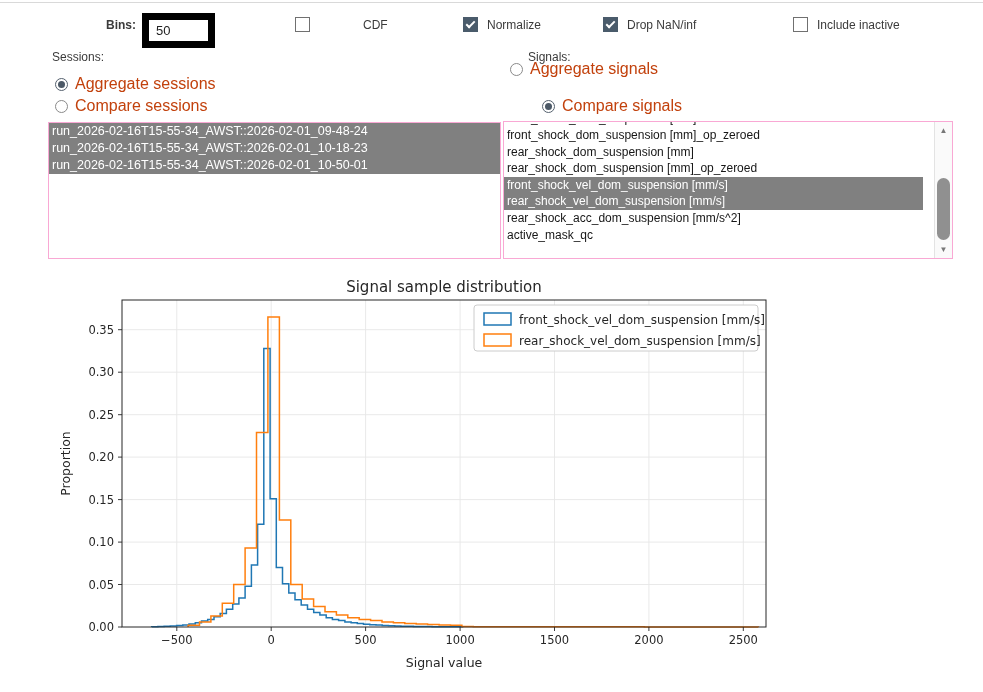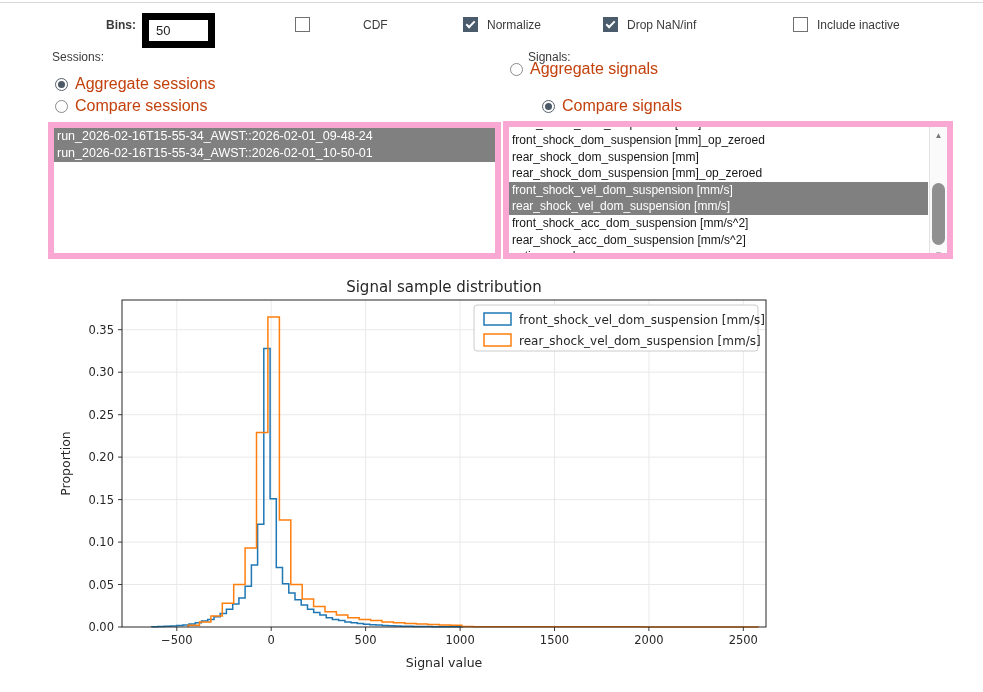--- a/index.html
+++ b/index.html
@@ -13,21 +13,21 @@
   .cbbox{width:13px;height:13px;border:1px solid #707070;background:#fff;position:relative;flex:0 0 auto;}
   .cbbox.on{background:#4a5b6b;border-color:#4a5b6b;}
   .cbbox.on::after{content:"";position:absolute;left:2px;top:3px;width:7px;height:3px;
                    border-left:2px solid #fff;border-bottom:2px solid #fff;transform:rotate(-45deg);}
   .cbg span.t{margin-left:9px;font-size:12px;color:#3b3b3b;white-space:nowrap;}
   .rdg{position:absolute;display:flex;align-items:center;cursor:default;}
   .rdo{width:13px;height:13px;border:1px solid #8a8a8a;border-radius:50%;background:#fff;position:relative;flex:0 0 auto;box-sizing:border-box;}
   .rdo.on{border:1.5px solid #55616e;}
   .rdo.on::after{content:"";position:absolute;left:2px;top:2px;right:2px;bottom:2px;background:#4c5967;border-radius:50%;}
   .rdg span.t{margin-left:7px;font-size:16px;color:#c2410c;white-space:nowrap;}
-  .list{position:absolute;background:#fff;border:6px solid #f9a8d4;overflow:hidden;box-sizing:border-box;}
+  .list{position:absolute;background:#fff;border:1px solid #f9a8d4;overflow:hidden;box-sizing:border-box;}
   #sessions-list{left:48px;top:122px;width:453px;height:137px;}
   #signals-list{left:503px;top:121px;width:450px;height:138px;}
   .srow{height:17px;line-height:17px;font-size:12.5px;padding-left:3px;color:#161616;white-space:nowrap;overflow:hidden;}
   .grow{height:16.6px;line-height:16.6px;font-size:12px;padding-left:3px;color:#161616;white-space:nowrap;overflow:hidden;width:416px;}
   .srow.on,.grow.on{background:#808080;color:#fff;}
   .grow.clip{height:5px;overflow:hidden;}
   .grow.clip span{display:block;margin-top:-11.6px;}
   #signals-scrollbar{position:absolute;right:0;top:0;width:17px;height:136px;background:#fafafa;border-left:1px solid #e3e3e3;}
   .sb-arrow{position:absolute;left:0;width:17px;height:15px;font-size:8px;color:#777;text-align:center;line-height:15px;}
   #sb-up{top:1px;} #sb-down{bottom:1px;}
@@ -81,33 +81,33 @@
     <div class="rdo"></div>
     <span class="t">Aggregate signals</span>
   </div>
   <div class="rdg" style="left:510px;top:97px;padding-left:32px;">
     <div class="rdo on"></div>
     <span class="t">Compare signals</span>
   </div>
 
   <div class="list" id="sessions-list">
     <div class="srow on"><span>run_2026-02-16T15-55-34_AWST::2026-02-01_09-48-24</span></div>
+    <div class="srow on"><span>run_2026-02-16T15-55-34_AWST::2026-02-01_10-18-23</span></div>
     <div class="srow on"><span>run_2026-02-16T15-55-34_AWST::2026-02-01_10-50-01</span></div>
   </div>
 
   <div class="list" id="signals-list">
     <div class="grow clip">
         <span>front_shock_dom_suspension [mm]</span>
       </div>
     <div class="grow"><span>front_shock_dom_suspension [mm]_op_zeroed</span></div>
     <div class="grow"><span>rear_shock_dom_suspension [mm]</span></div>
     <div class="grow"><span>rear_shock_dom_suspension [mm]_op_zeroed</span></div>
     <div class="grow on"><span>front_shock_vel_dom_suspension [mm/s]</span></div>
     <div class="grow on"><span>rear_shock_vel_dom_suspension [mm/s]</span></div>
-    <div class="grow"><span>front_shock_acc_dom_suspension [mm/s^2]</span></div>
     <div class="grow"><span>rear_shock_acc_dom_suspension [mm/s^2]</span></div>
     <div class="grow"><span>active_mask_qc</span></div>
     <div id="signals-scrollbar">
       <div class="sb-arrow" id="sb-up">▲</div>
       <div id="sb-thumb"></div>
       <div class="sb-arrow" id="sb-down">▼</div>
     </div>
   </div>
 
   <div id="chart-wrap">

